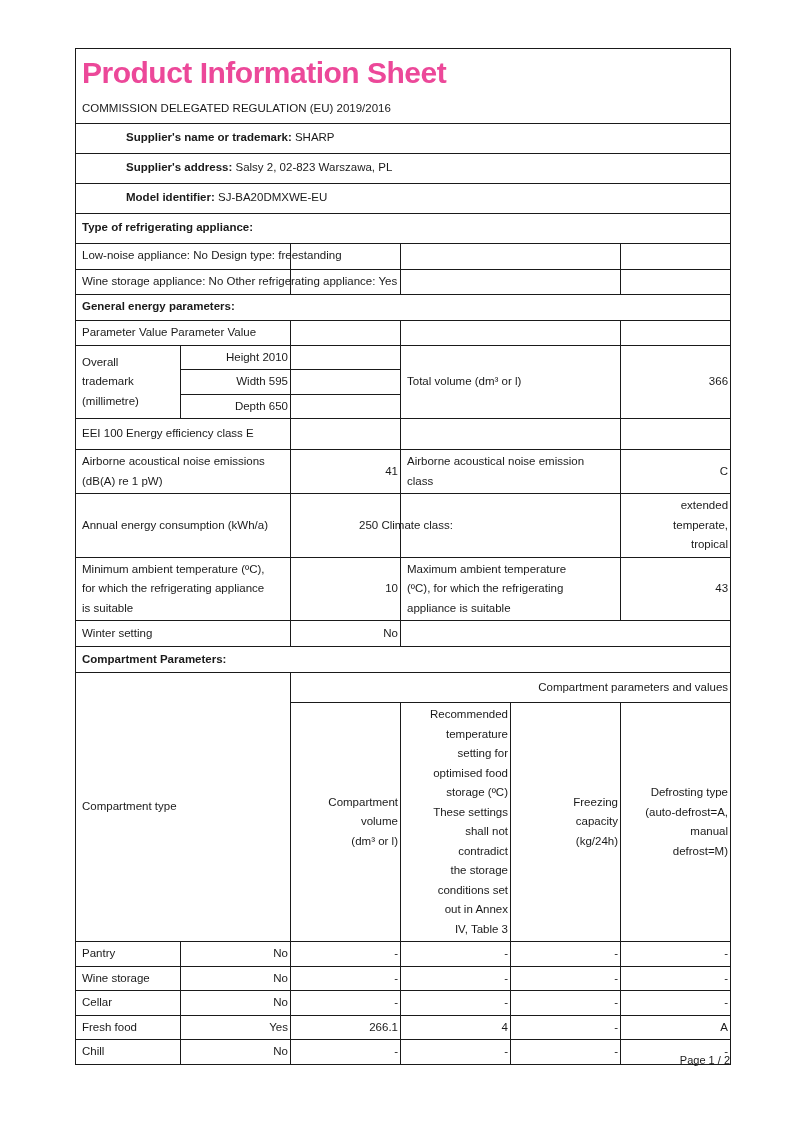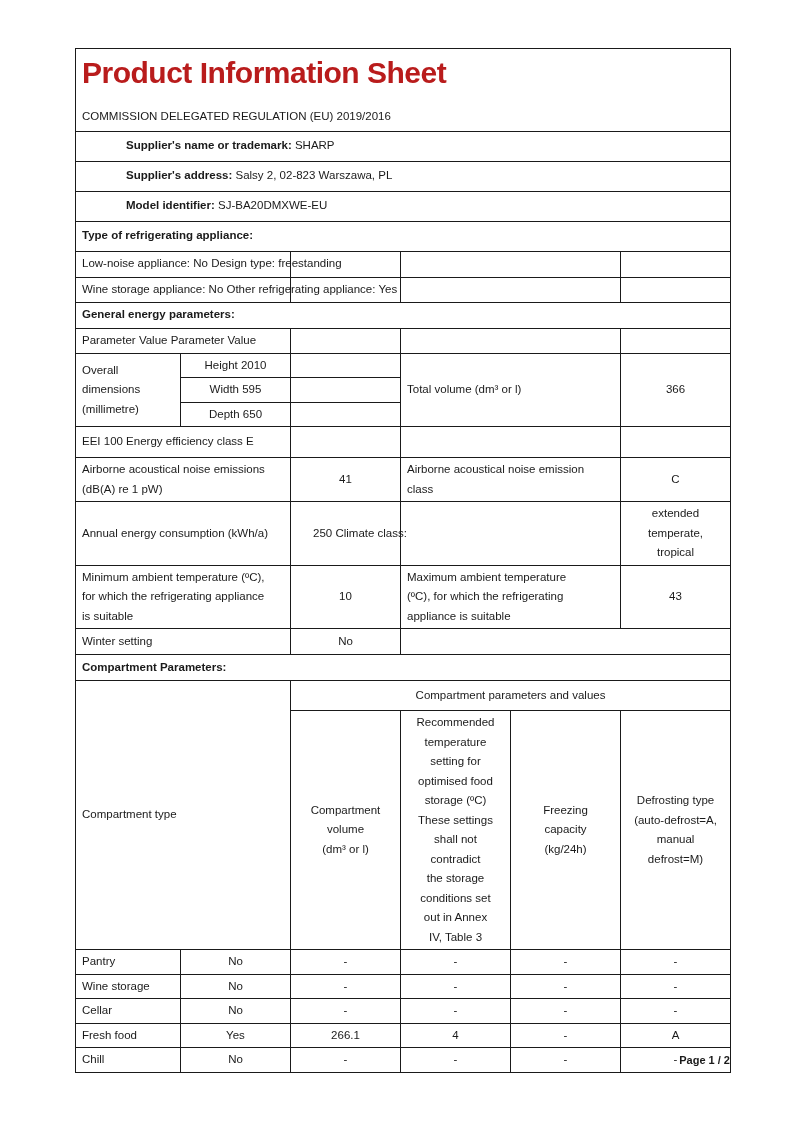--- a/index.html
+++ b/index.html
@@ -8,30 +8,30 @@
     font-family:"Liberation Sans", sans-serif; color:#1a1a1a; overflow:hidden;
   }
   table.sheet {
     position:absolute; left:75px; top:48px; width:655px;
     table-layout:fixed; border-collapse:collapse; font-size:11.5px; color:#1a1a1a;
   }
   td {
     border:1.5px solid #1a1a1a; vertical-align:middle;
     padding:2px 6px; line-height:19.5px; overflow:visible;
   }
-  .c   { text-align:center; padding-left:2px; padding-right:2px; }
+  .c   { text-align:right; padding-left:2px; padding-right:2px; }
   .pre { white-space:pre-line; }
   .ovf { white-space:nowrap; }
   .b   { font-weight:bold;margin-left:44px; }
   .title-cell { vertical-align:top; padding:6px 6px 4px 6px; }
-  .doc-title  { font-size:30px; font-weight:bold; color:#b91c1c; line-height:36px; letter-spacing:-0.5px; }
-  .reg        { font-size:11.5px; margin-top:16px; }
-  .pad250     { padding-left:22px; }
+  .doc-title  { font-size:30px; font-weight:bold; color:#ec4899; line-height:36px; letter-spacing:-0.5px; }
+  .reg        { font-size:11.5px; margin-top:8px; }
+  .pad250     { padding-left:68px; }
   .footer {
-    position:absolute; top:1054px; right:72px; font-size:11px; color:#1a1a1a;font-weight:bold;
+    position:absolute; top:1054px; right:72px; font-size:11px; color:#1a1a1a;
   }
 </style>
 </head>
 <body>
 
 <div class="page">
   <table class="sheet">
     <colgroup>
       <col style="width:105px">
         <col style="width:110px">
@@ -80,21 +80,21 @@
     </tr>
     <tr style="height:25px">
       <td colspan="2" class="ovf">Parameter Value Parameter Value</td>
       <td></td>
       <td colspan="2"></td>
       <td></td>
     </tr>
 
     <tr style="height:23px">
       <td rowspan="3" class="pre">Overall
-dimensions
+trademark
 (millimetre)</td>
       <td class="c">Height 2010</td>
       <td></td>
       <td colspan="2" rowspan="3">Total volume (dm³ or l)</td>
       <td rowspan="3" class="c">366</td>
     </tr>
     <tr style="height:23px">
       <td class="c">Width 595</td>
       <td></td>
     </tr>

